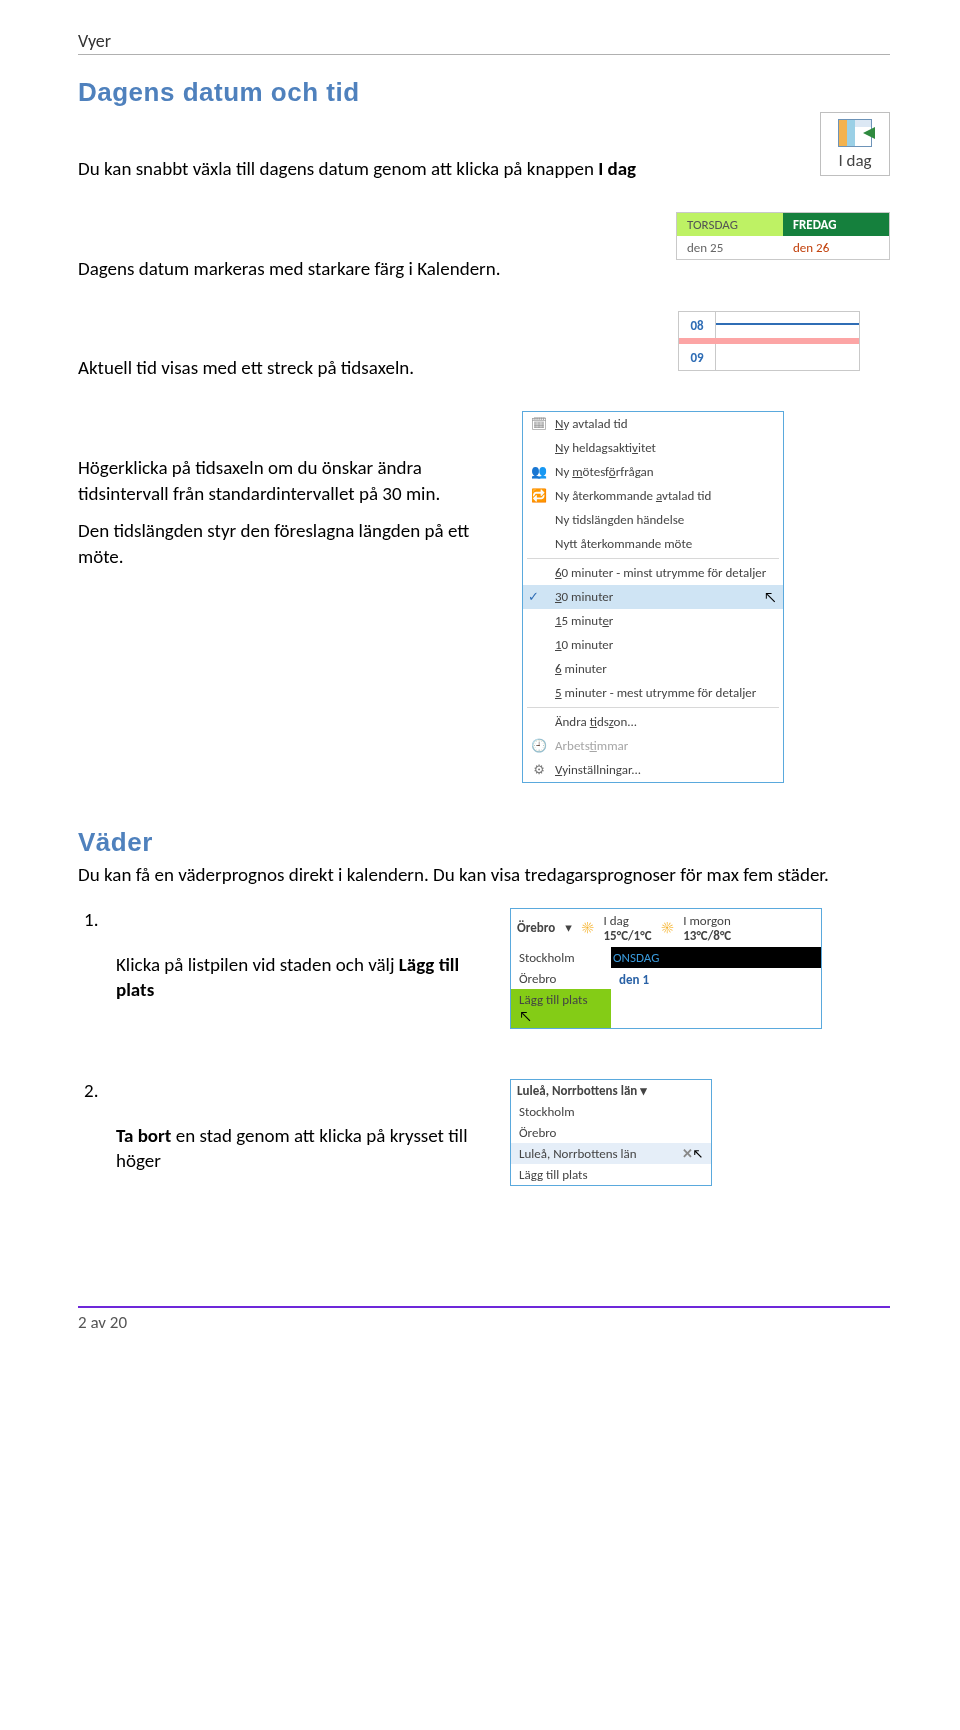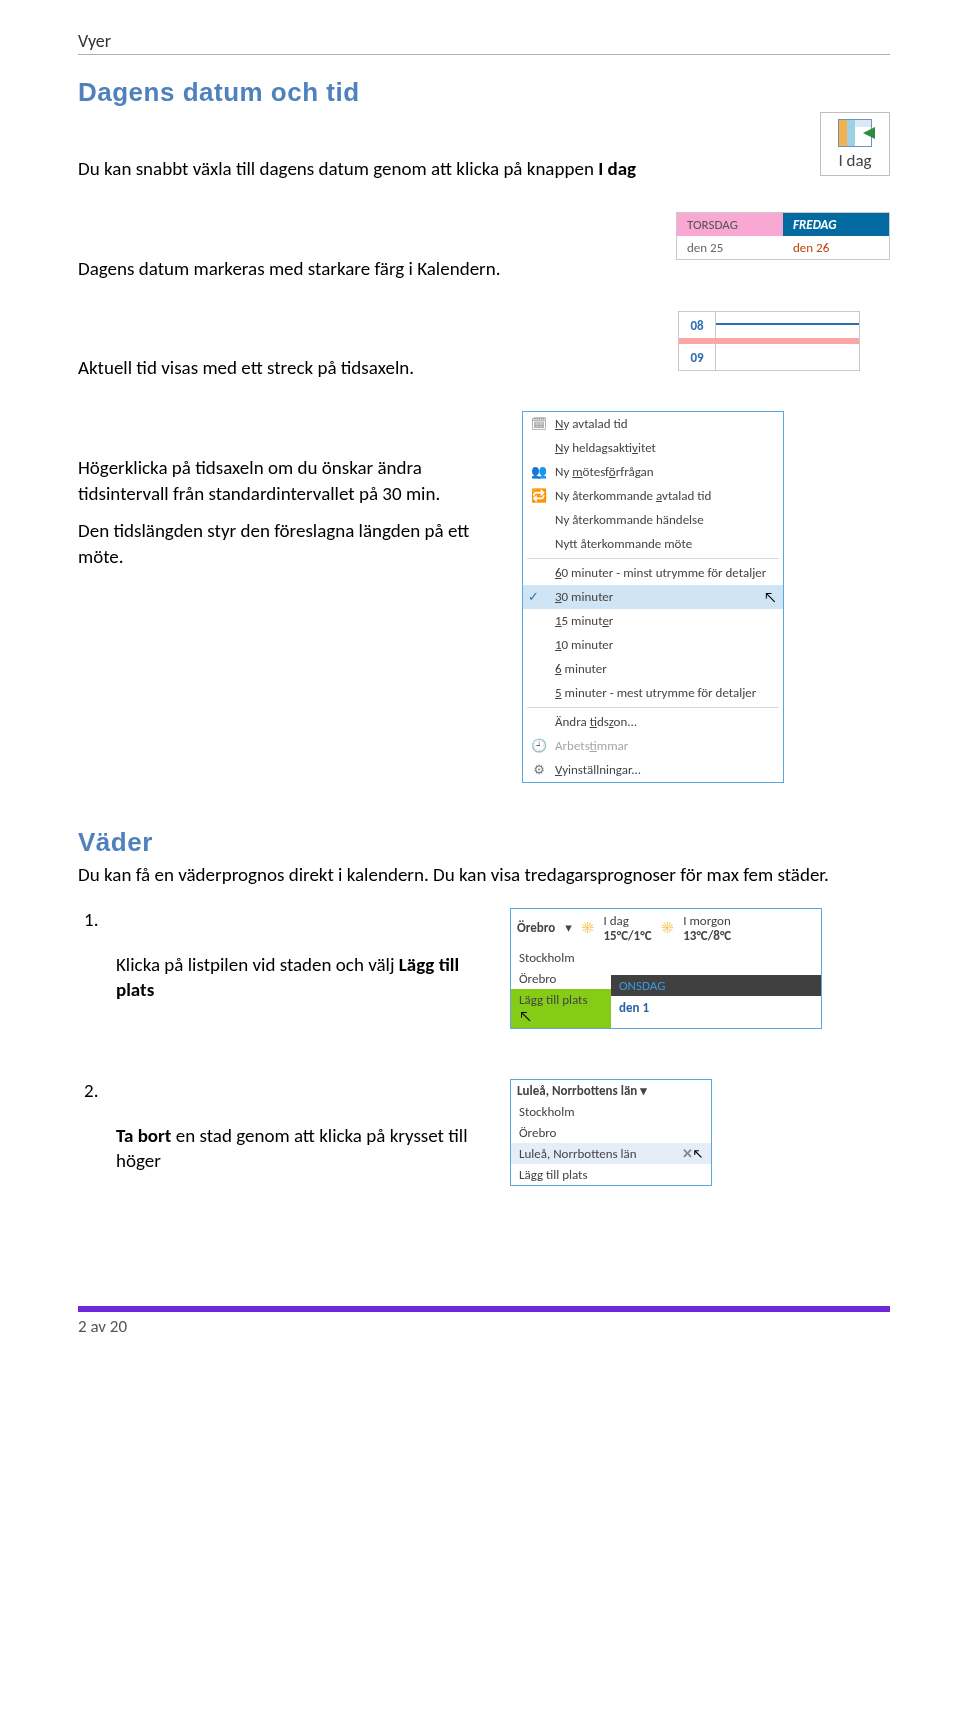--- a/index.html
+++ b/index.html
@@ -51,22 +51,22 @@
   .cal-icon{width:32px;height:26px;margin:0 auto 3px auto;position:relative;border:1px solid #6d93b8;background:#fff;}
   .cal-icon .col1,.cal-icon .col2{position:absolute;top:0;bottom:0;width:8px;}
   .cal-icon .col1{left:0;background:#f3b24e;}
   .cal-icon .col2{left:8px;background:#9bd0e6;}
   .cal-icon .hl{position:absolute;top:0;left:0;right:0;height:7px;background:#dce8f4;}
   .cal-icon .arrow{position:absolute;right:-4px;top:7px;width:0;height:0;border-top:6px solid transparent;border-bottom:6px solid transparent;border-right:12px solid #2f8a3f;}
 
   
   .daytbl{border:1px solid #c9c9c9;border-collapse:collapse;font-size:13px;}
   .daytbl th,.daytbl td{padding:4px 10px;width:86px;text-align:left;}
-  .daytbl th{background:#f9a8d4;color:#555;font-weight:normal;}
-  .daytbl th.fri{background:#0369a1;color:#fff;font-weight:bold;font-style:italic;}
+  .daytbl th{background:#bef264;color:#555;font-weight:normal;}
+  .daytbl th.fri{background:#15803d;color:#fff;font-weight:bold;}
   .daytbl td{color:#666;background:#fff;}
   .daytbl td.fri{color:#c2410c;}
 
   
   .timeax{border:1px solid #c9c9c9;width:180px;font-size:13px;}
   .timeax .tr{display:flex;height:26px;}
   .timeax .hr{width:36px;border-right:1px solid #c9c9c9;color:#2f6db5;font-weight:bold;display:flex;align-items:center;justify-content:center;}
   .timeax .slot{flex:1;position:relative;}
   .timeax .tr+.tr{border-top:6px solid #fca5a5;}
   .timeax .slot .line{position:absolute;left:0;right:0;top:11px;border-top:2px solid #2f6db5;}
@@ -84,37 +84,37 @@
   .u{text-decoration:underline;}
 
   
   .weather1{border:1px solid #5aa9dd;width:310px;font-size:13px;color:#444;}
   .weather1 .top{display:flex;align-items:center;padding:4px 6px;gap:10px;}
   .weather1 .split{display:flex;}
   .weather1 .left{width:100px;border-right:0;}
   .weather1 .left .opt{padding:3px 8px;background:#fff;}
   .weather1 .left .opt.hl{background:#84cc16;}
   .weather1 .right{flex:1;}
-  .weather1 .dayhdr{background:#404040;color:#3999da;padding:3px 8px;margin-top:28px;}
+  .weather1 .dayhdr{background:#000000;color:#3999da;padding:3px 2px;}
   .weather1 .daycell{background:#fff;color:#2a62a6;font-weight:bold;padding:4px 8px;}
   .sun{color:#f5b32e;font-size:16px;}
 
   
   .weather2{border:1px solid #5aa9dd;width:200px;font-size:13px;color:#444;}
   .weather2 .top{padding:3px 6px;font-weight:bold;}
   .weather2 .opt{padding:3px 8px;}
   .weather2 .opt.hl{background:#e5eef8;display:flex;justify-content:space-between;align-items:center;}
   .remove-x{color:#888;font-weight:bold;}
 
   ol.steps{margin:0;padding-left:0;list-style:none;counter-reset:s;}
   ol.steps>li{counter-increment:s;position:relative;padding-left:38px;margin-bottom:50px;}
   ol.steps>li::before{content:counter(s)".";position:absolute;left:6px;top:0;font-size:19px;}
 
   .footer{
-    border-top:6px solid #6d28d9;
+    border-top:2px solid #6d28d9;
     margin-top:120px;
     padding-top:4px;
     font-size:17px;color:#555;
   }
 </style>
 </head>
 <body>
 
 <div class="page">
 
@@ -200,21 +200,21 @@
         <div class="mi">
             <span class="ic">👥</span>
             <span class="txt">Ny <span class="u">m</span>ötesf<span class="u">ö</span>rfrågan</span>
           </div>
         <div class="mi">
             <span class="ic">🔁</span>
             <span class="txt">Ny återkommande <span class="u">a</span>vtalad tid</span>
           </div>
         <div class="mi">
             <span class="ic"></span>
-            <span class="txt">Ny återkommande händelse</span>
+            <span class="txt">Ny tidslängden händelse</span>
           </div>
         <div class="mi">
             <span class="ic"></span>
             <span class="txt">Nytt återkommande möte</span>
           </div>
         <div class="sep"></div>
         <div class="mi">
             <span class="ic"></span>
             <span class="txt"><span class="u">6</span>0 minuter - minst utrymme för detaljer</span>
           </div>

